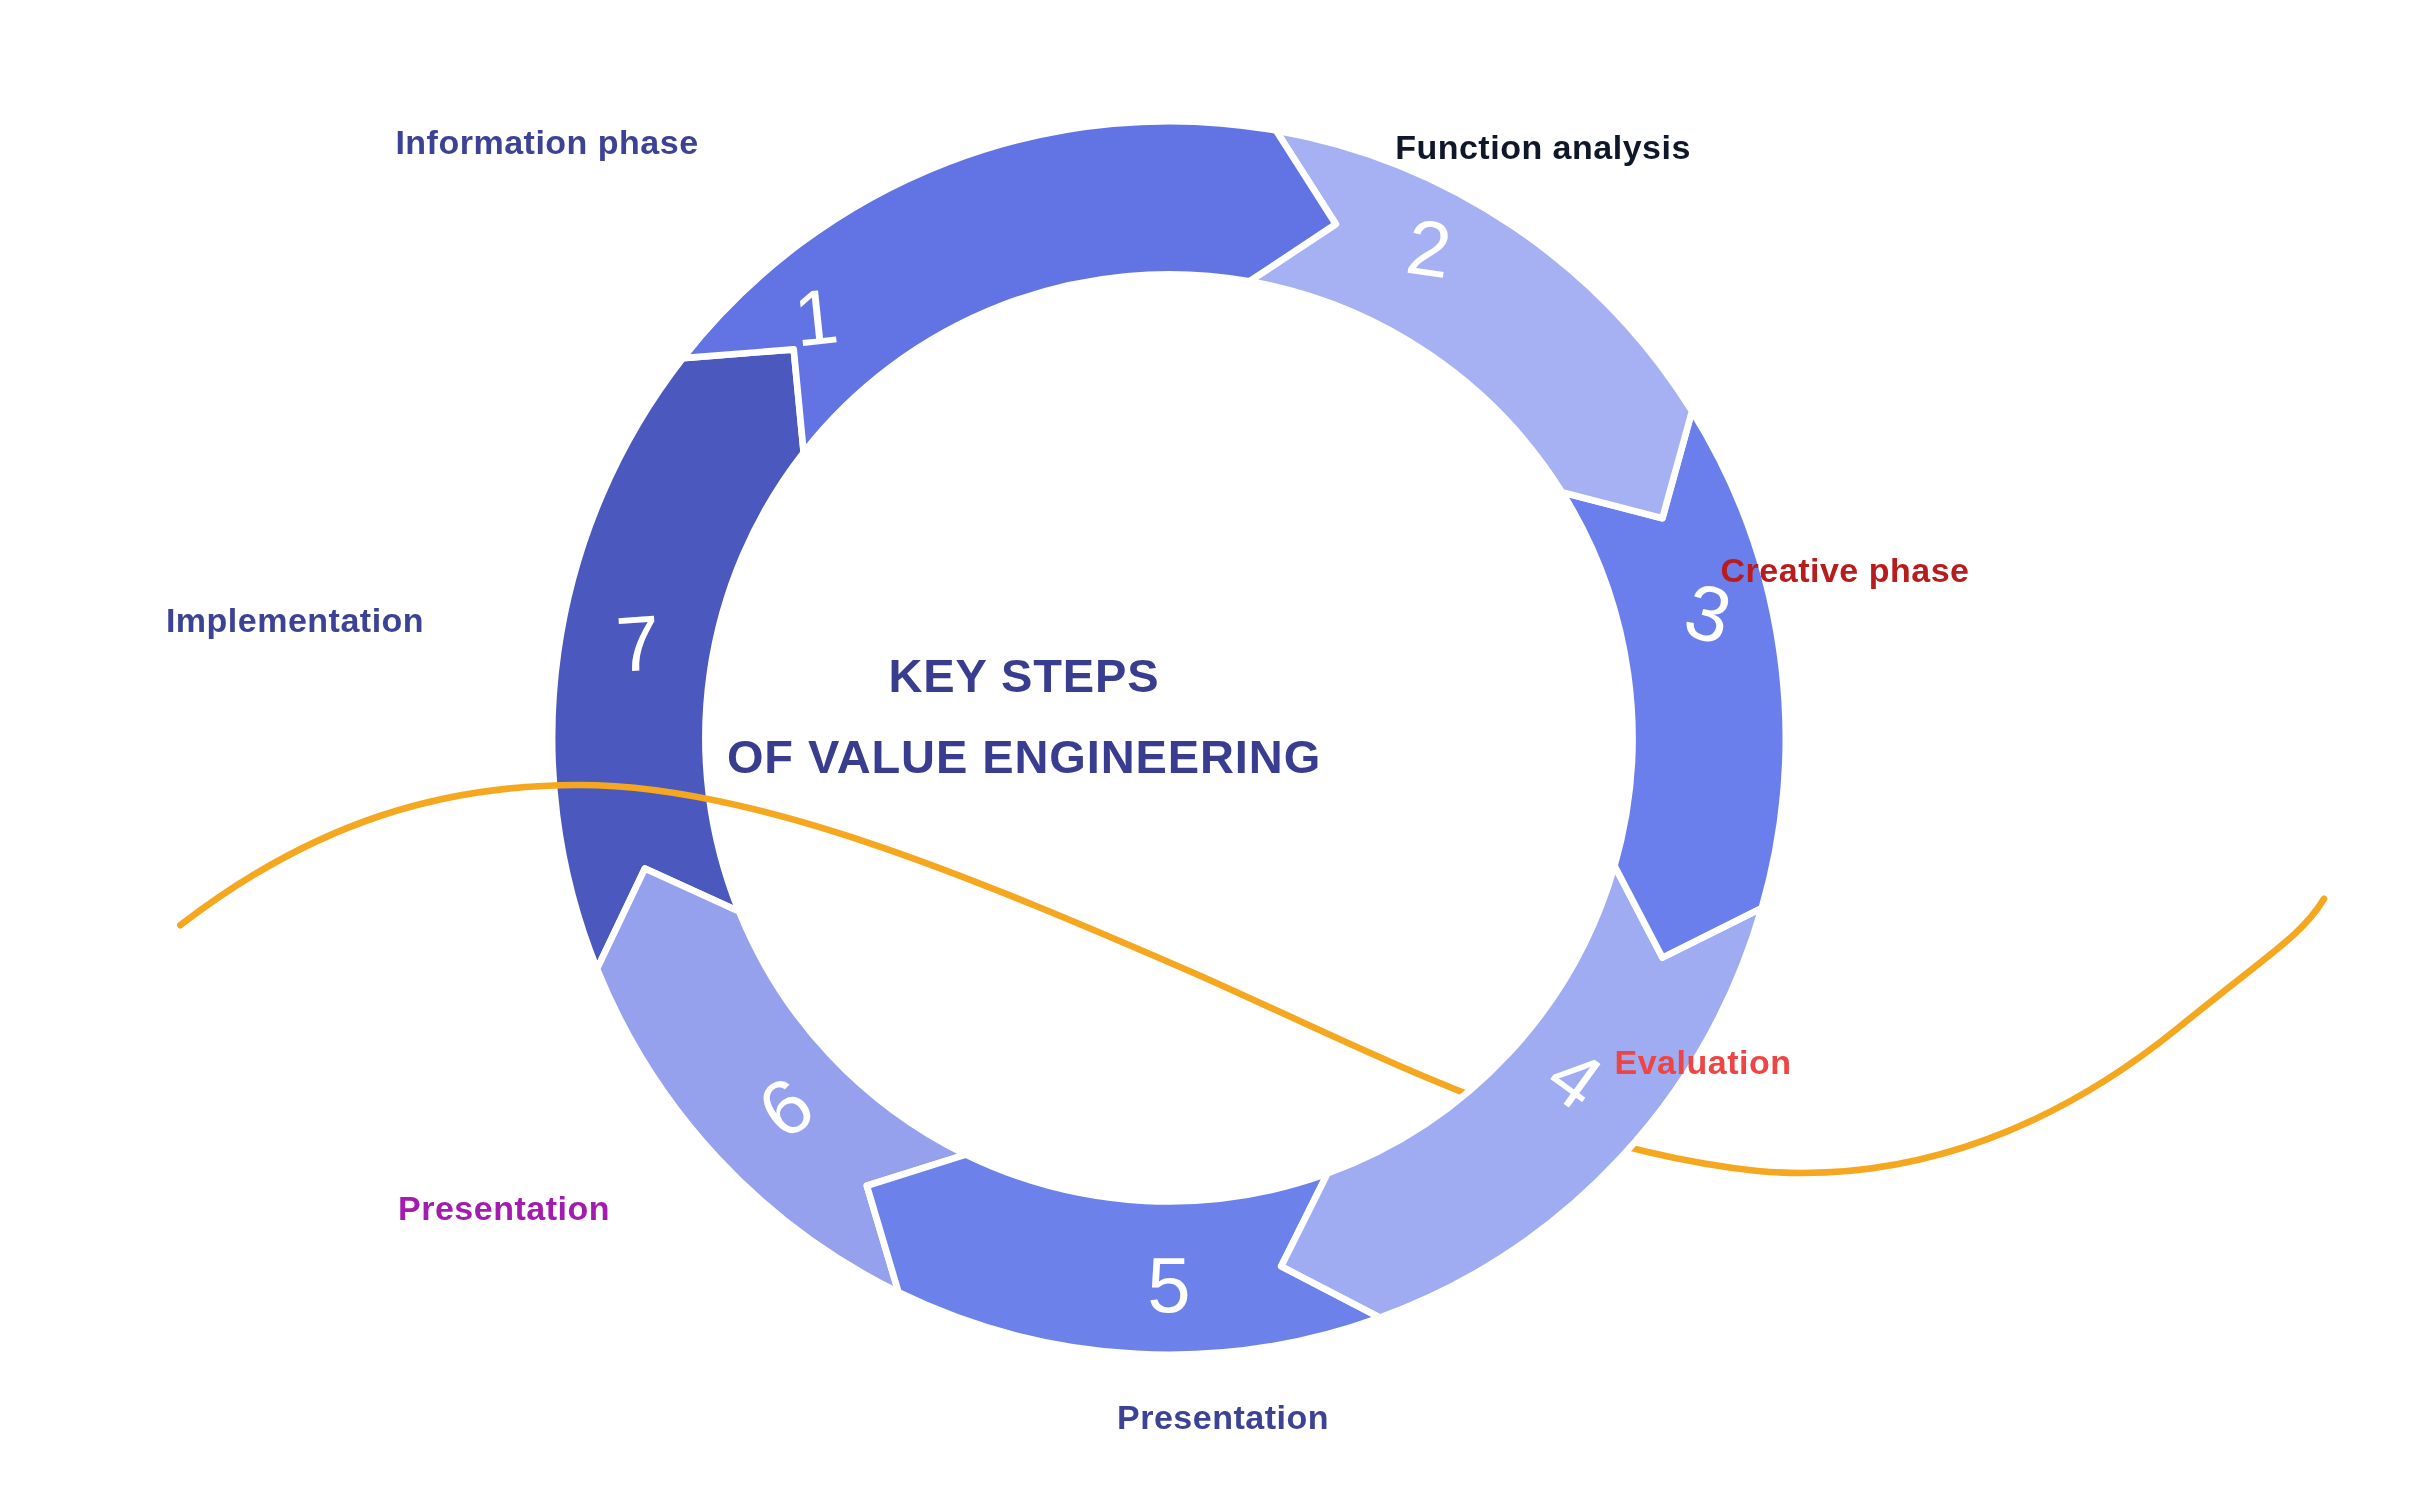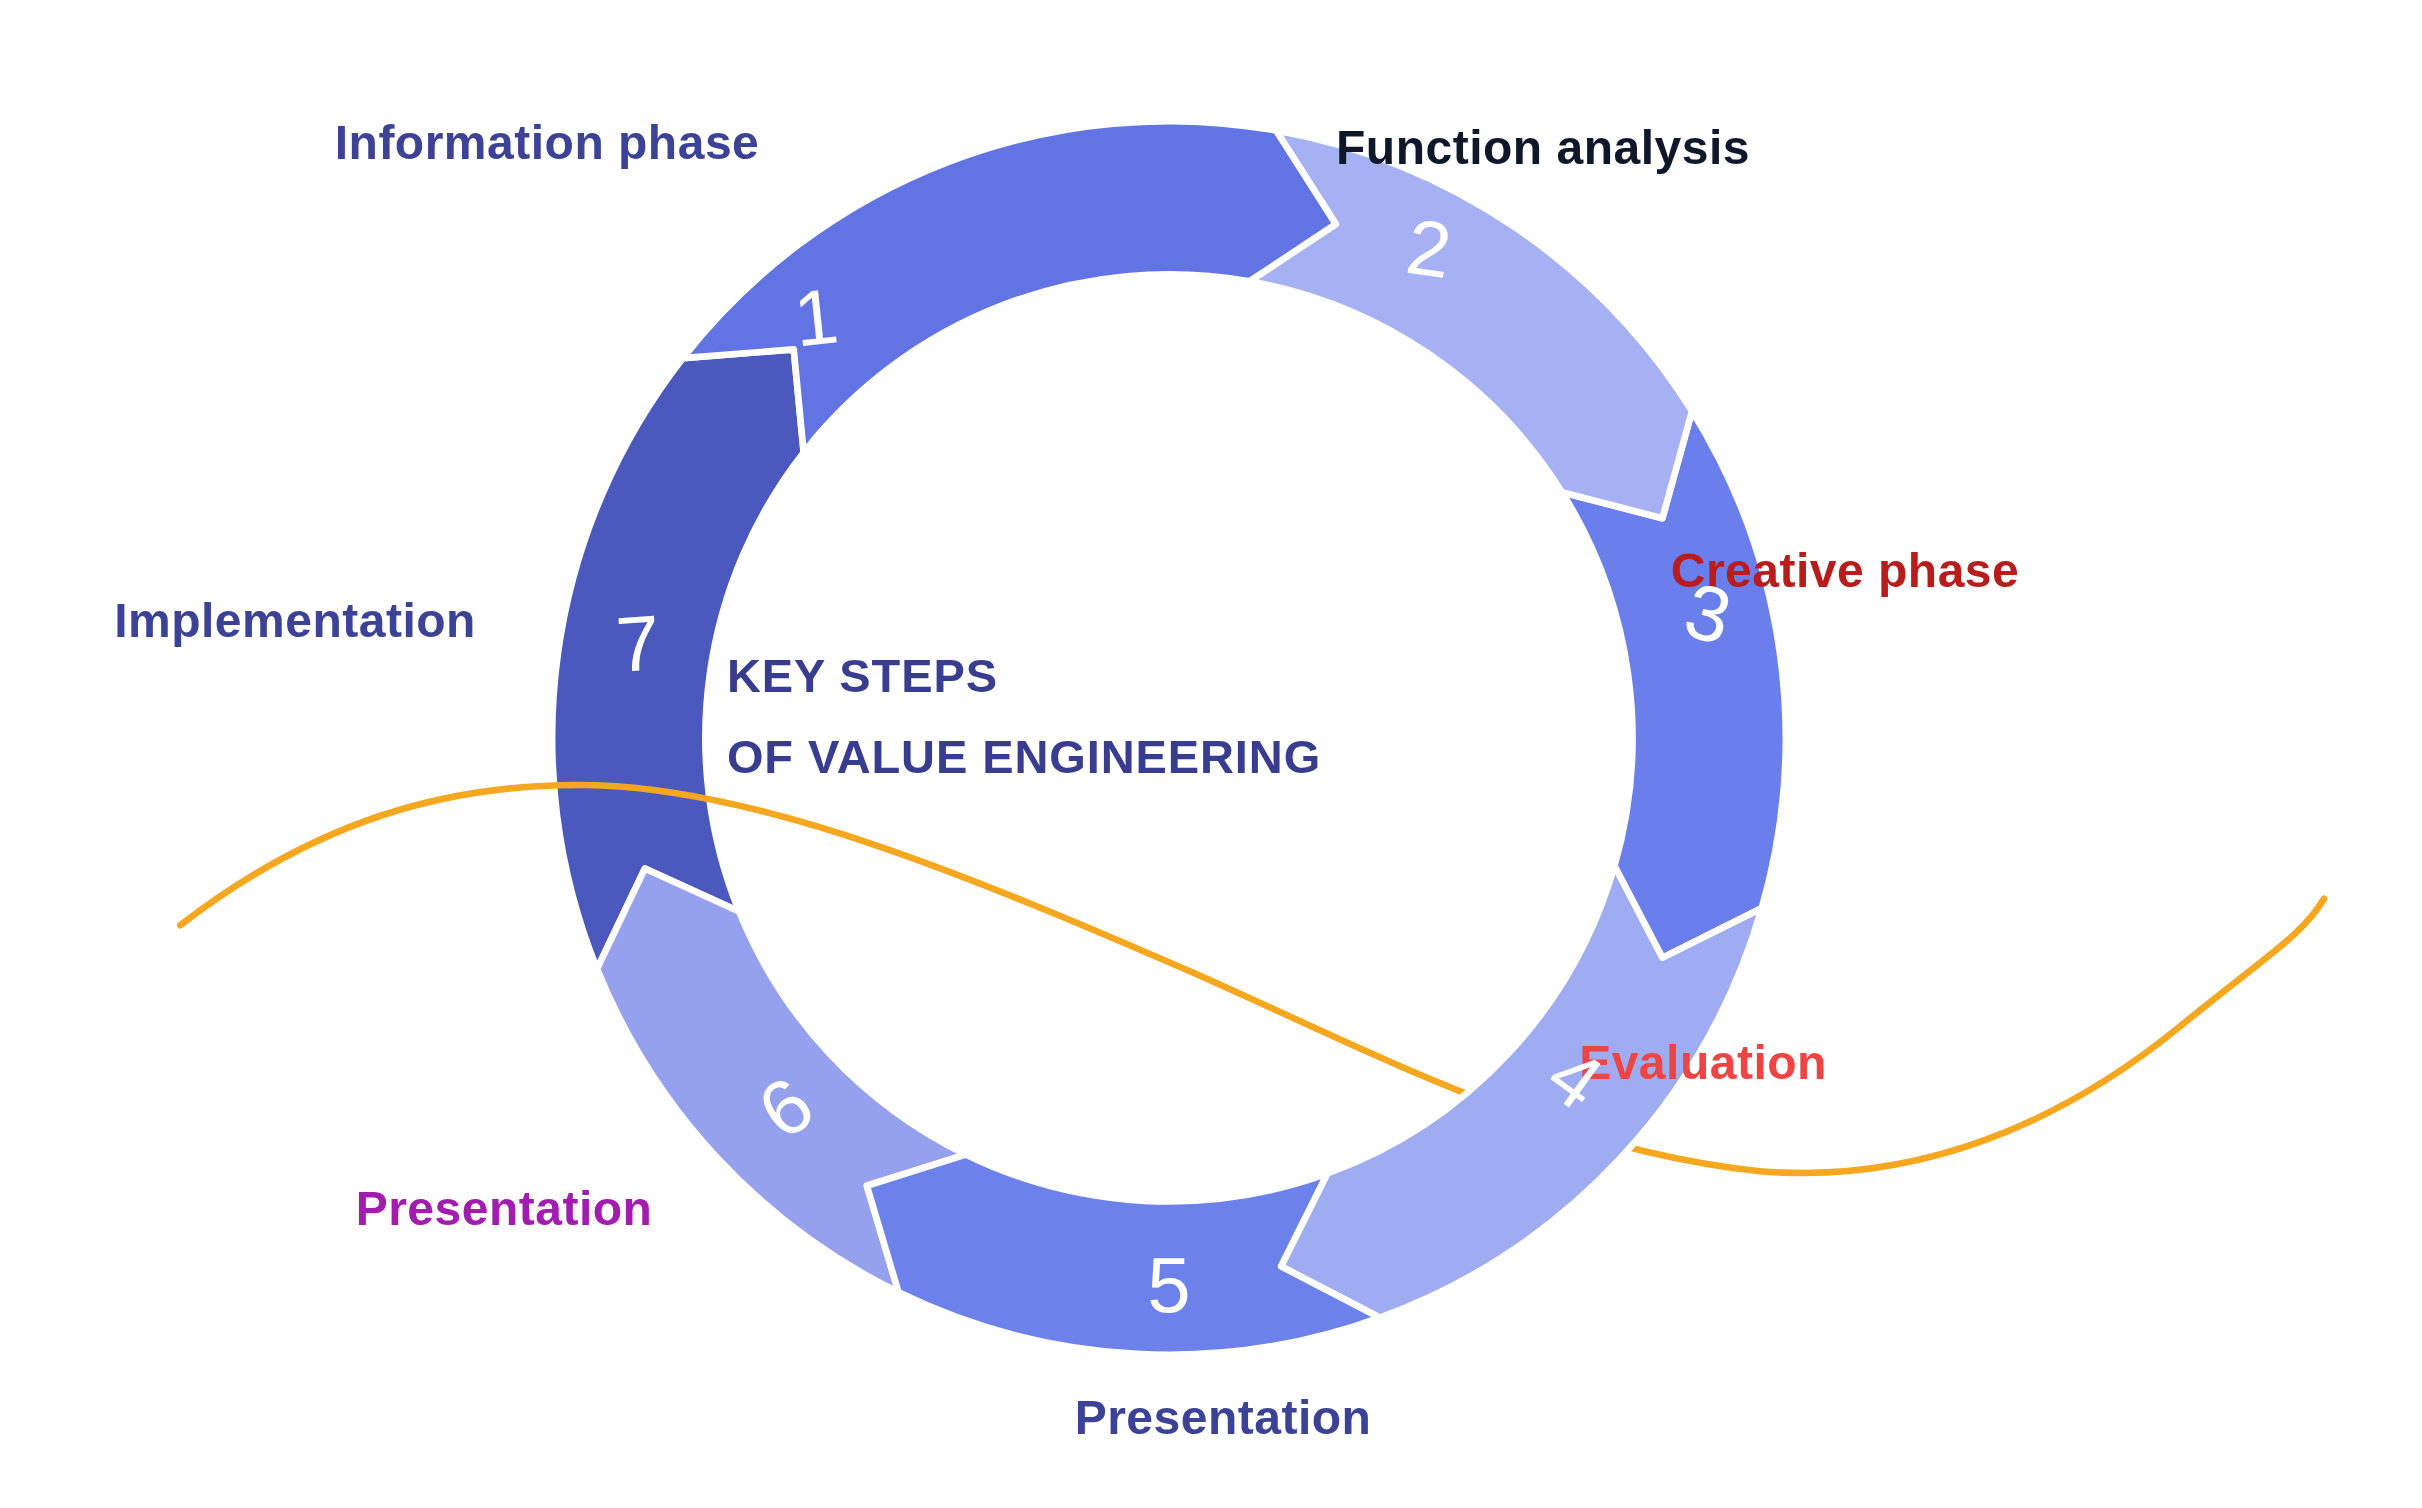--- a/index.html
+++ b/index.html
@@ -4,26 +4,26 @@
 <style>
   html,body{margin:0;padding:0;}
   body{
     width:2423px;height:1508px;background:#ffffff;overflow:hidden;
     font-family:"Liberation Sans", sans-serif;position:relative;
   }
   .stage{position:absolute;inset:0;}
   svg#ring{position:absolute;left:0;top:0;}
   .title{
     position:absolute;transform:translate(-50%,-50%);
-    text-align:left;font-weight:bold;white-space:nowrap;
+    text-align:center;font-weight:bold;white-space:nowrap;
     font-size:47px;letter-spacing:0.9px;line-height:81px;
   }
   .step-label{
     position:absolute;transform:translate(-50%,-50%);
-    font-weight:bold;font-size:48px;white-space:nowrap;letter-spacing:0.5px;
+    font-weight:bold;font-size:34px;white-space:nowrap;letter-spacing:0.5px;
   }
   .step-number{
     position:absolute;color:#ffffff;font-size:78px;font-weight:300;
     white-space:nowrap;user-select:none;
   }
 </style>
 </head>
 <body>
 
 <div class="stage">

